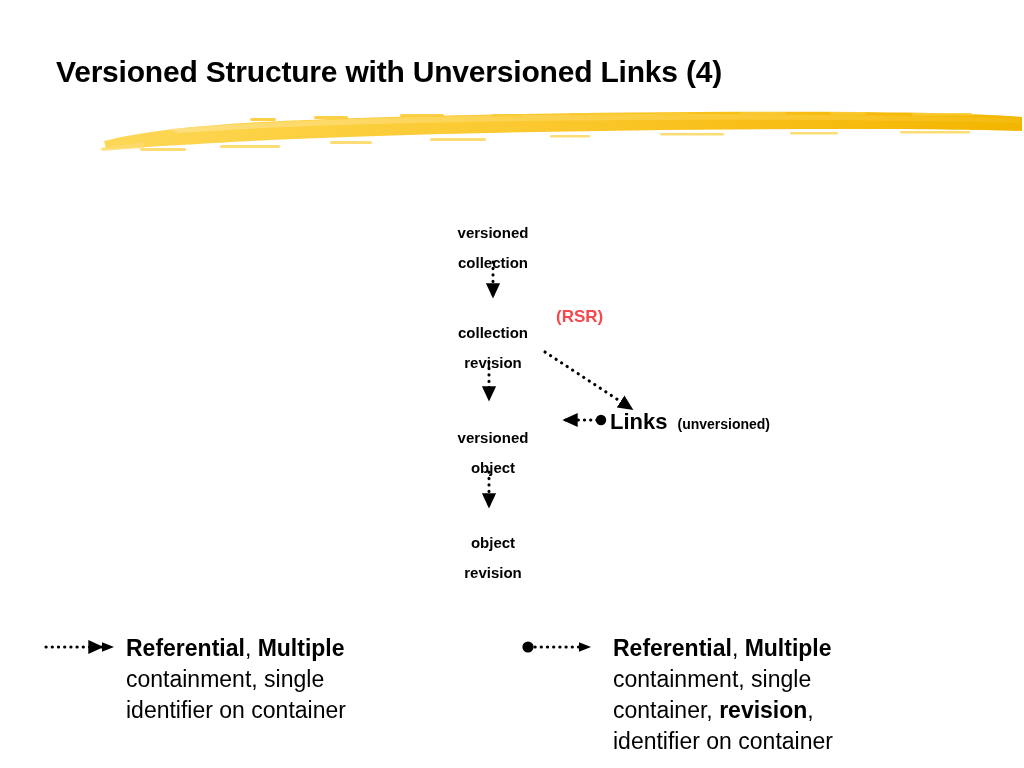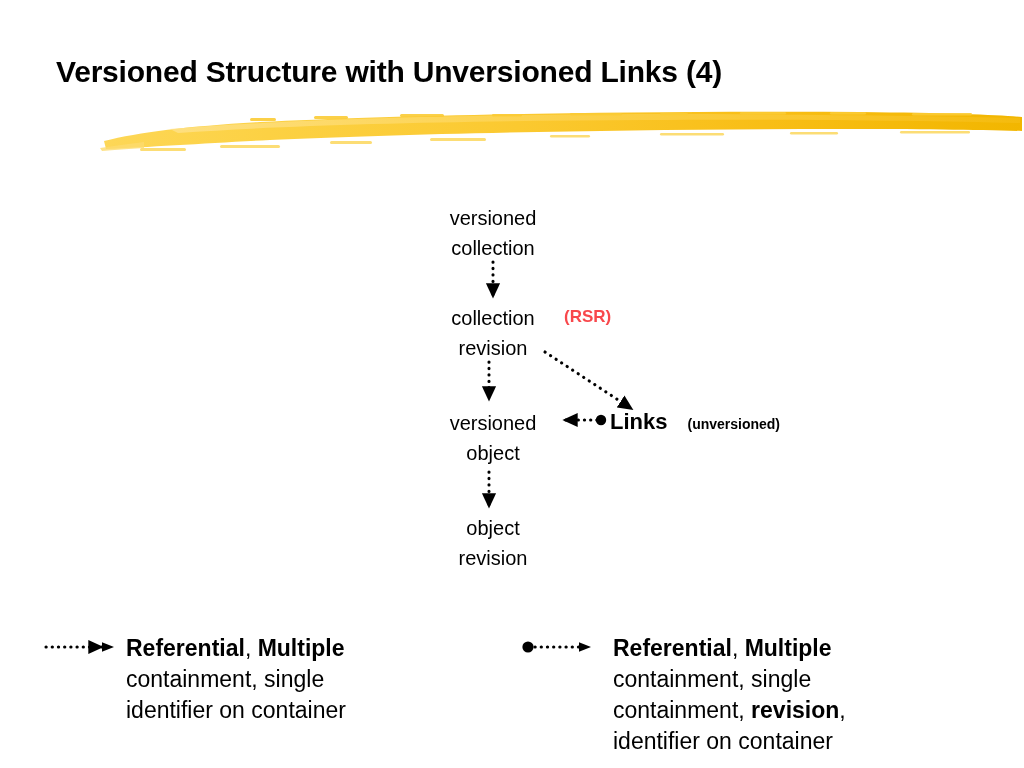--- a/index.html
+++ b/index.html
@@ -44,54 +44,54 @@
     position: absolute;
     left: 0;
     top: 0;
     width: 1024px;
     height: 768px;
     pointer-events: none;
   }
 
   .node-label {
     position: absolute;
-    font-weight: normal;
-    font-size: 20px;
+    font-weight: bold;
+    font-size: 15px;
     line-height: 30px;
     text-align: center;
     white-space: nowrap;
+    margin-top: 15px;
   }
 
   
   #node-versioned-collection { left: 395px; top: 203px; width: 196px; }
   #node-collection-revision  { left: 395px; top: 303px; width: 196px; }
   #node-versioned-object     { left: 395px; top: 408px; width: 196px; }
   #node-object-revision      { left: 395px; top: 513px; width: 196px; }
 
   #node-link {
     position: absolute;
     left: 610px;
     top: 408px;
     white-space: nowrap;
     font-weight: bold;
     font-size: 22px;
     line-height: 28px;
   }
   #node-link .link-main { font-size: 22px; font-weight: bold; }
-  #node-link .link-sub  { font-size: 14px; font-weight: bold; margin-left: 20px; }
+  #node-link .link-sub  { font-size: 14px; font-weight: bold; margin-left: 10px; }
 
   #rsr-label {
     position: absolute;
     left: 556px;
     top: 307px;
     font-size: 17px;
     font-weight: bold;
     color: #f8484c;
     white-space: nowrap;
-    margin-left: 8px;
   }
 
   
   .legend-block {
     position: absolute;
     font-size: 23px;
     line-height: 31px;
   }
   #legend-left  { left: 126px; top: 633px; width: 330px; }
   #legend-right { left: 613px; top: 633px; width: 330px; }
@@ -219,15 +219,15 @@
 
 <div class="legend-block" id="legend-left">
     <div class="lg-line"><span class="b">Referential</span><span>, </span><span class="b">Multiple</span></div>
     <div class="lg-line"><span>containment, single</span></div>
     <div class="lg-line"><span>identifier on container</span></div>
   </div>
 
 <div class="legend-block" id="legend-right">
     <div class="lg-line"><span class="b">Referential</span><span>, </span><span class="b">Multiple</span></div>
     <div class="lg-line"><span>containment, single</span></div>
-    <div class="lg-line"><span>containment, </span><span class="b">revision</span><span>,</span></div>
+    <div class="lg-line"><span>container, </span><span class="b">revision</span><span>,</span></div>
     <div class="lg-line"><span>identifier on container</span></div>
   </div>
 
 </body></html>

